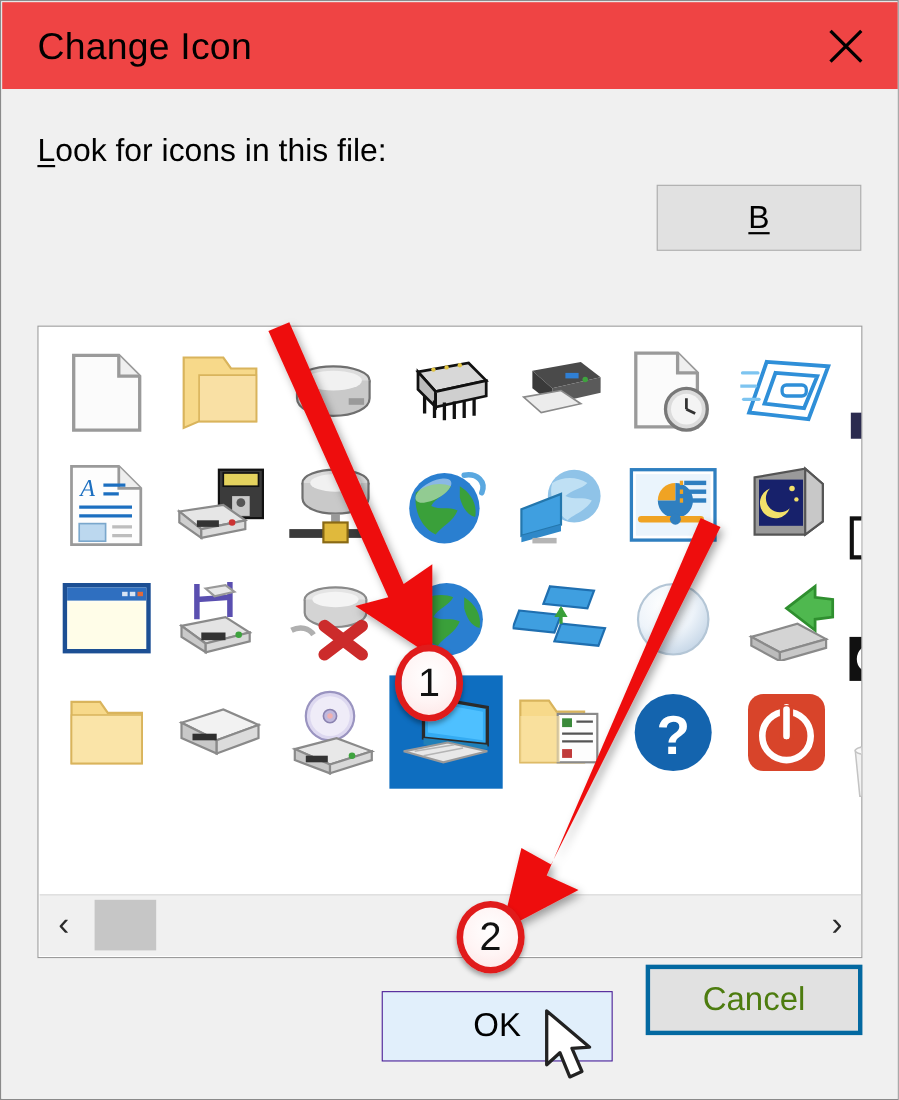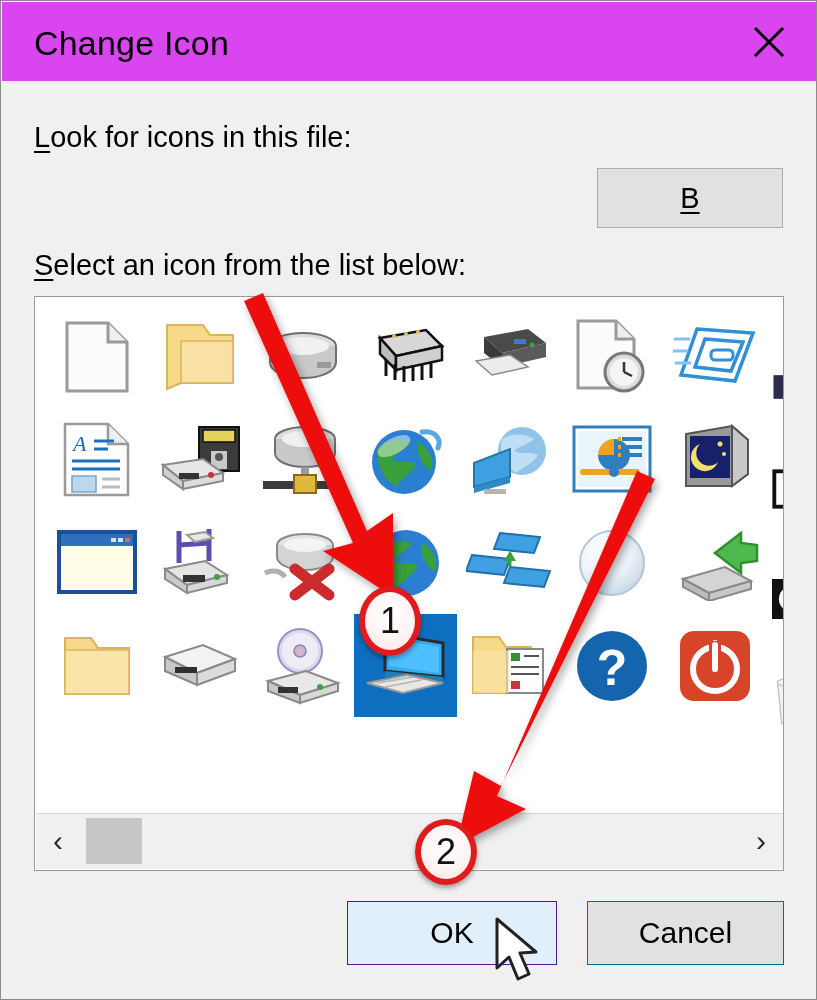--- a/index.html
+++ b/index.html
@@ -12,21 +12,21 @@
   #dialog{
     position:absolute;left:0;top:0;width:817px;height:1000px;
     background:#f0f0f0;
     border:1px solid #8a8a8a;
     box-sizing:border-box;
     overflow:hidden;
   }
   
   #titlebar{
     position:absolute;left:1px;top:1px;width:815px;height:79px;
-    background:#d946ef;
+    background:#ef4444;
     box-sizing:border-box;
   }
   #title-text{
     position:absolute;left:32px;top:22px;
     font-size:34px;color:#000;letter-spacing:.2px;
     white-space:nowrap;
   }
   #close-btn{
     position:absolute;right:0;top:0;width:96px;height:79px;
     display:flex;align-items:center;justify-content:center;
@@ -95,23 +95,23 @@
   }
 
   
   #ok-btn{
     position:absolute;left:345px;top:820px;width:210px;height:64px;
     background:#e1effb;border:1px solid #4c1d95;box-sizing:border-box;
     font-family:"Liberation Sans", sans-serif;font-size:30px;color:#000;
     display:flex;align-items:center;justify-content:center;cursor:pointer;
   }
   #cancel-btn{
-    position:absolute;left:585px;top:820px;width:197px;height:64px;
-    background:#e1e1e1;border:1px solid #0369a1;box-sizing:border-box;
-    font-family:"Liberation Sans", sans-serif;font-size:30px;color:#000000;
+    position:absolute;left:585px;top:796px;width:197px;height:64px;
+    background:#e1e1e1;border:4px solid #0369a1;box-sizing:border-box;
+    font-family:"Liberation Sans", sans-serif;font-size:30px;color:#4d7c0f;
     display:flex;align-items:center;justify-content:center;cursor:pointer;
   }
 
   
   #overlay{
     position:absolute;left:0;top:0;width:817px;height:1000px;
     pointer-events:none;
   }
   .badge{
     position:absolute;width:62px;height:70px;
@@ -147,23 +147,20 @@
 
     <div class="fld-label" id="lbl-file">
       <span class="acc">L</span><span>ook for icons in this file:</span>
     </div>
 
 
     <div id="browse-btn">
       <span class="acc">B</span>
     </div>
 
-    <div class="fld-label" id="lbl-list">
-      <span class="acc">S</span><span>elect an icon from the list below:</span>
-    </div>
 
     <div id="icon-list">
       <div id="icon-grid">
           <div class="icon-cell" style="left: 10px; top: 8px;">
             <svg width="66" height="74" viewBox="0 0 66 74">
               <path d="M3,3 H44 L63,22 V71 H3 Z" fill="#fbfbfb" stroke="#9a9a9a" stroke-width="3"></path>
               <path d="M44,3 V22 H63" fill="#efefef" stroke="#9a9a9a" stroke-width="3"></path>
             </svg>
           </div>
           <div class="icon-cell" style="left: 113px; top: 8px;">

